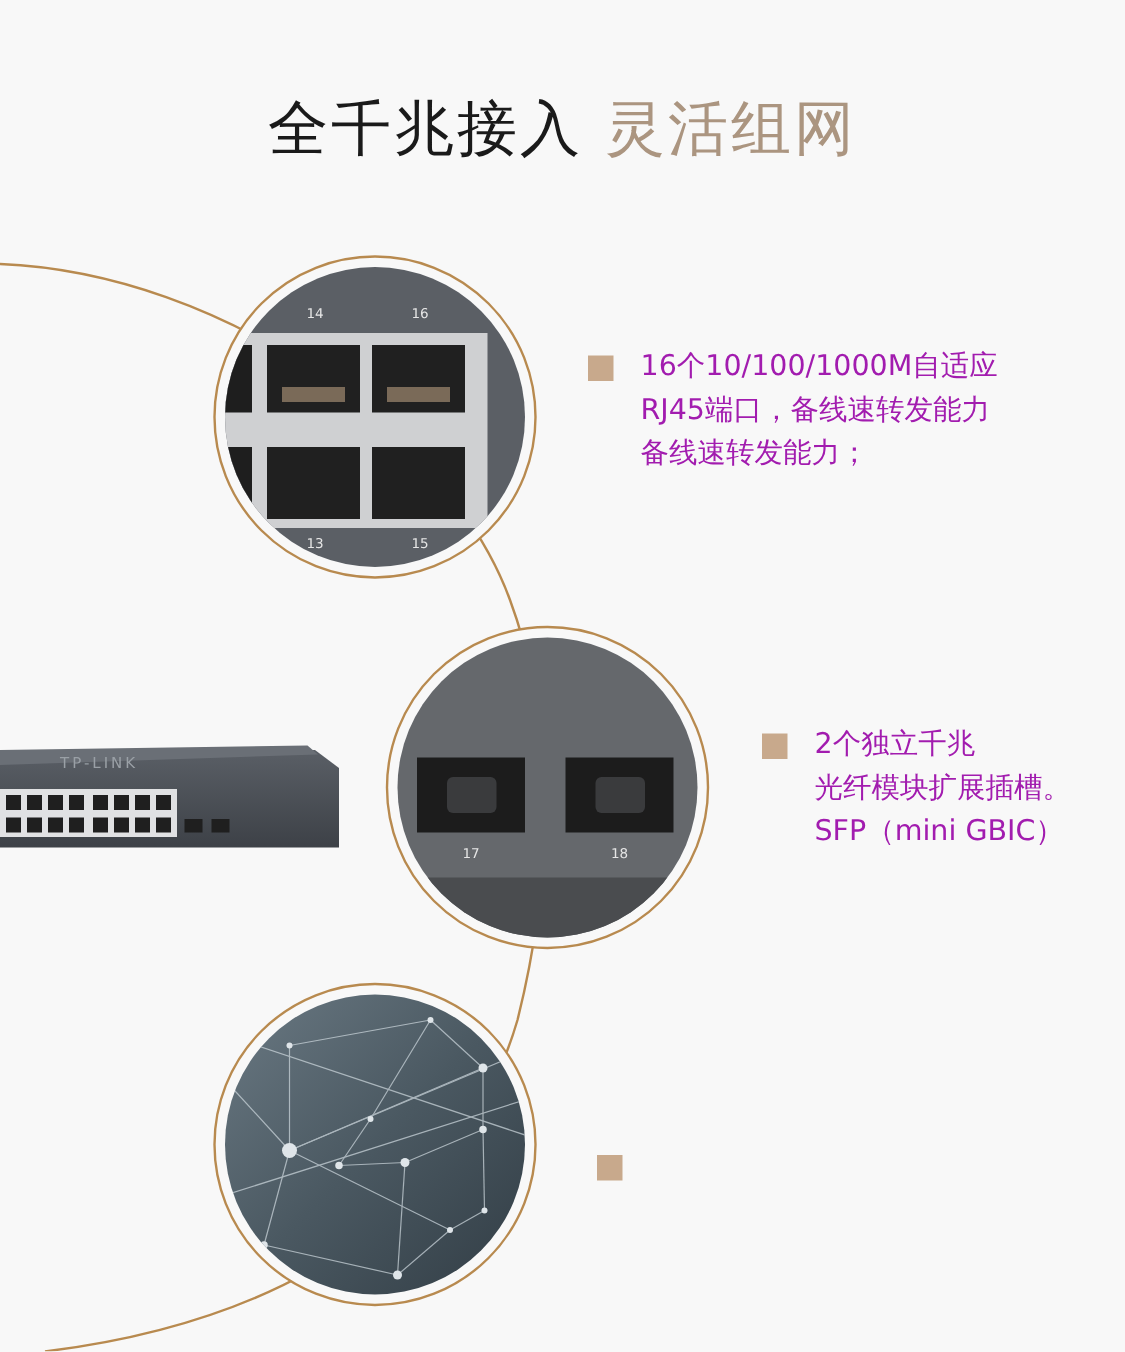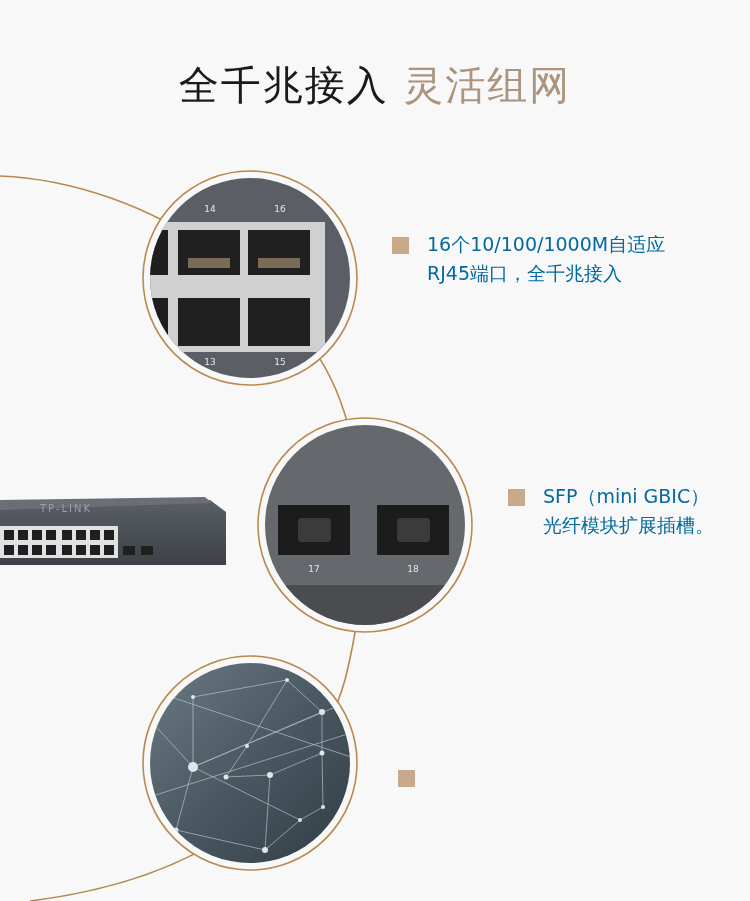--- a/index.html
+++ b/index.html
@@ -1,20 +1,20 @@
 <!DOCTYPE html>
 <html><head>
 <meta charset="utf-8">
 <style>
   html, body { margin:0; padding:0; }
   body { width:750px; height:901px; background:#f8f8f8; position:relative; overflow:hidden; font-family:"DejaVu Sans","Liberation Sans",sans-serif; }
   .title { position:absolute; top:58px; left:0; width:750px; text-align:center; font-size:40px; letter-spacing:2px; color:#1a1a1a; font-weight:300; }
   .title .accent { color:#ab9580; }
   svg.deco { position:absolute; left:0; top:0; }
-  .feature { position:absolute; font-size:19px; line-height:29px; color:#0369a1; }
+  .feature { position:absolute; font-size:19px; line-height:29px; color:#a21caf; }
   .feature .bullet { position:absolute; left:0; top:7px; width:17px; height:17px; background:#c8a98c; }
   .feature .lines { margin-left:35px; white-space:nowrap; }
   .feature .lines div { display:block; }
 </style>
 </head>
 <body>
 
 <div class="title">
   <span>全千兆接入</span>
   <span class="accent">灵活组网</span>
@@ -148,29 +148,31 @@
       <rect x="123" y="546" width="12" height="9"></rect>
         <rect x="141" y="546" width="12" height="9"></rect>
     </g>
   </g>
 </svg>
 
 <div class="feature" style="left:392px; top:230px;">
   <span class="bullet"></span>
   <div class="lines">
     <div>16个10/100/1000M自适应</div>
-    <div>RJ45端口，全千兆接入</div>
+    <div>RJ45端口，备线速转发能力</div>
+    <div>备线速转发能力；</div>
   </div>
 </div>
 
 <div class="feature" style="left:508px; top:482px;">
   <span class="bullet"></span>
   <div class="lines">
+    <div>2个独立千兆</div>
+    <div>光纤模块扩展插槽。</div>
     <div>SFP（mini GBIC）</div>
-    <div>光纤模块扩展插槽。</div>
   </div>
 </div>
 
 <div class="feature" style="left:398px; top:763px;">
   <span class="bullet"></span>
   <div class="lines">
   </div>
 </div>
 
 </body></html>

